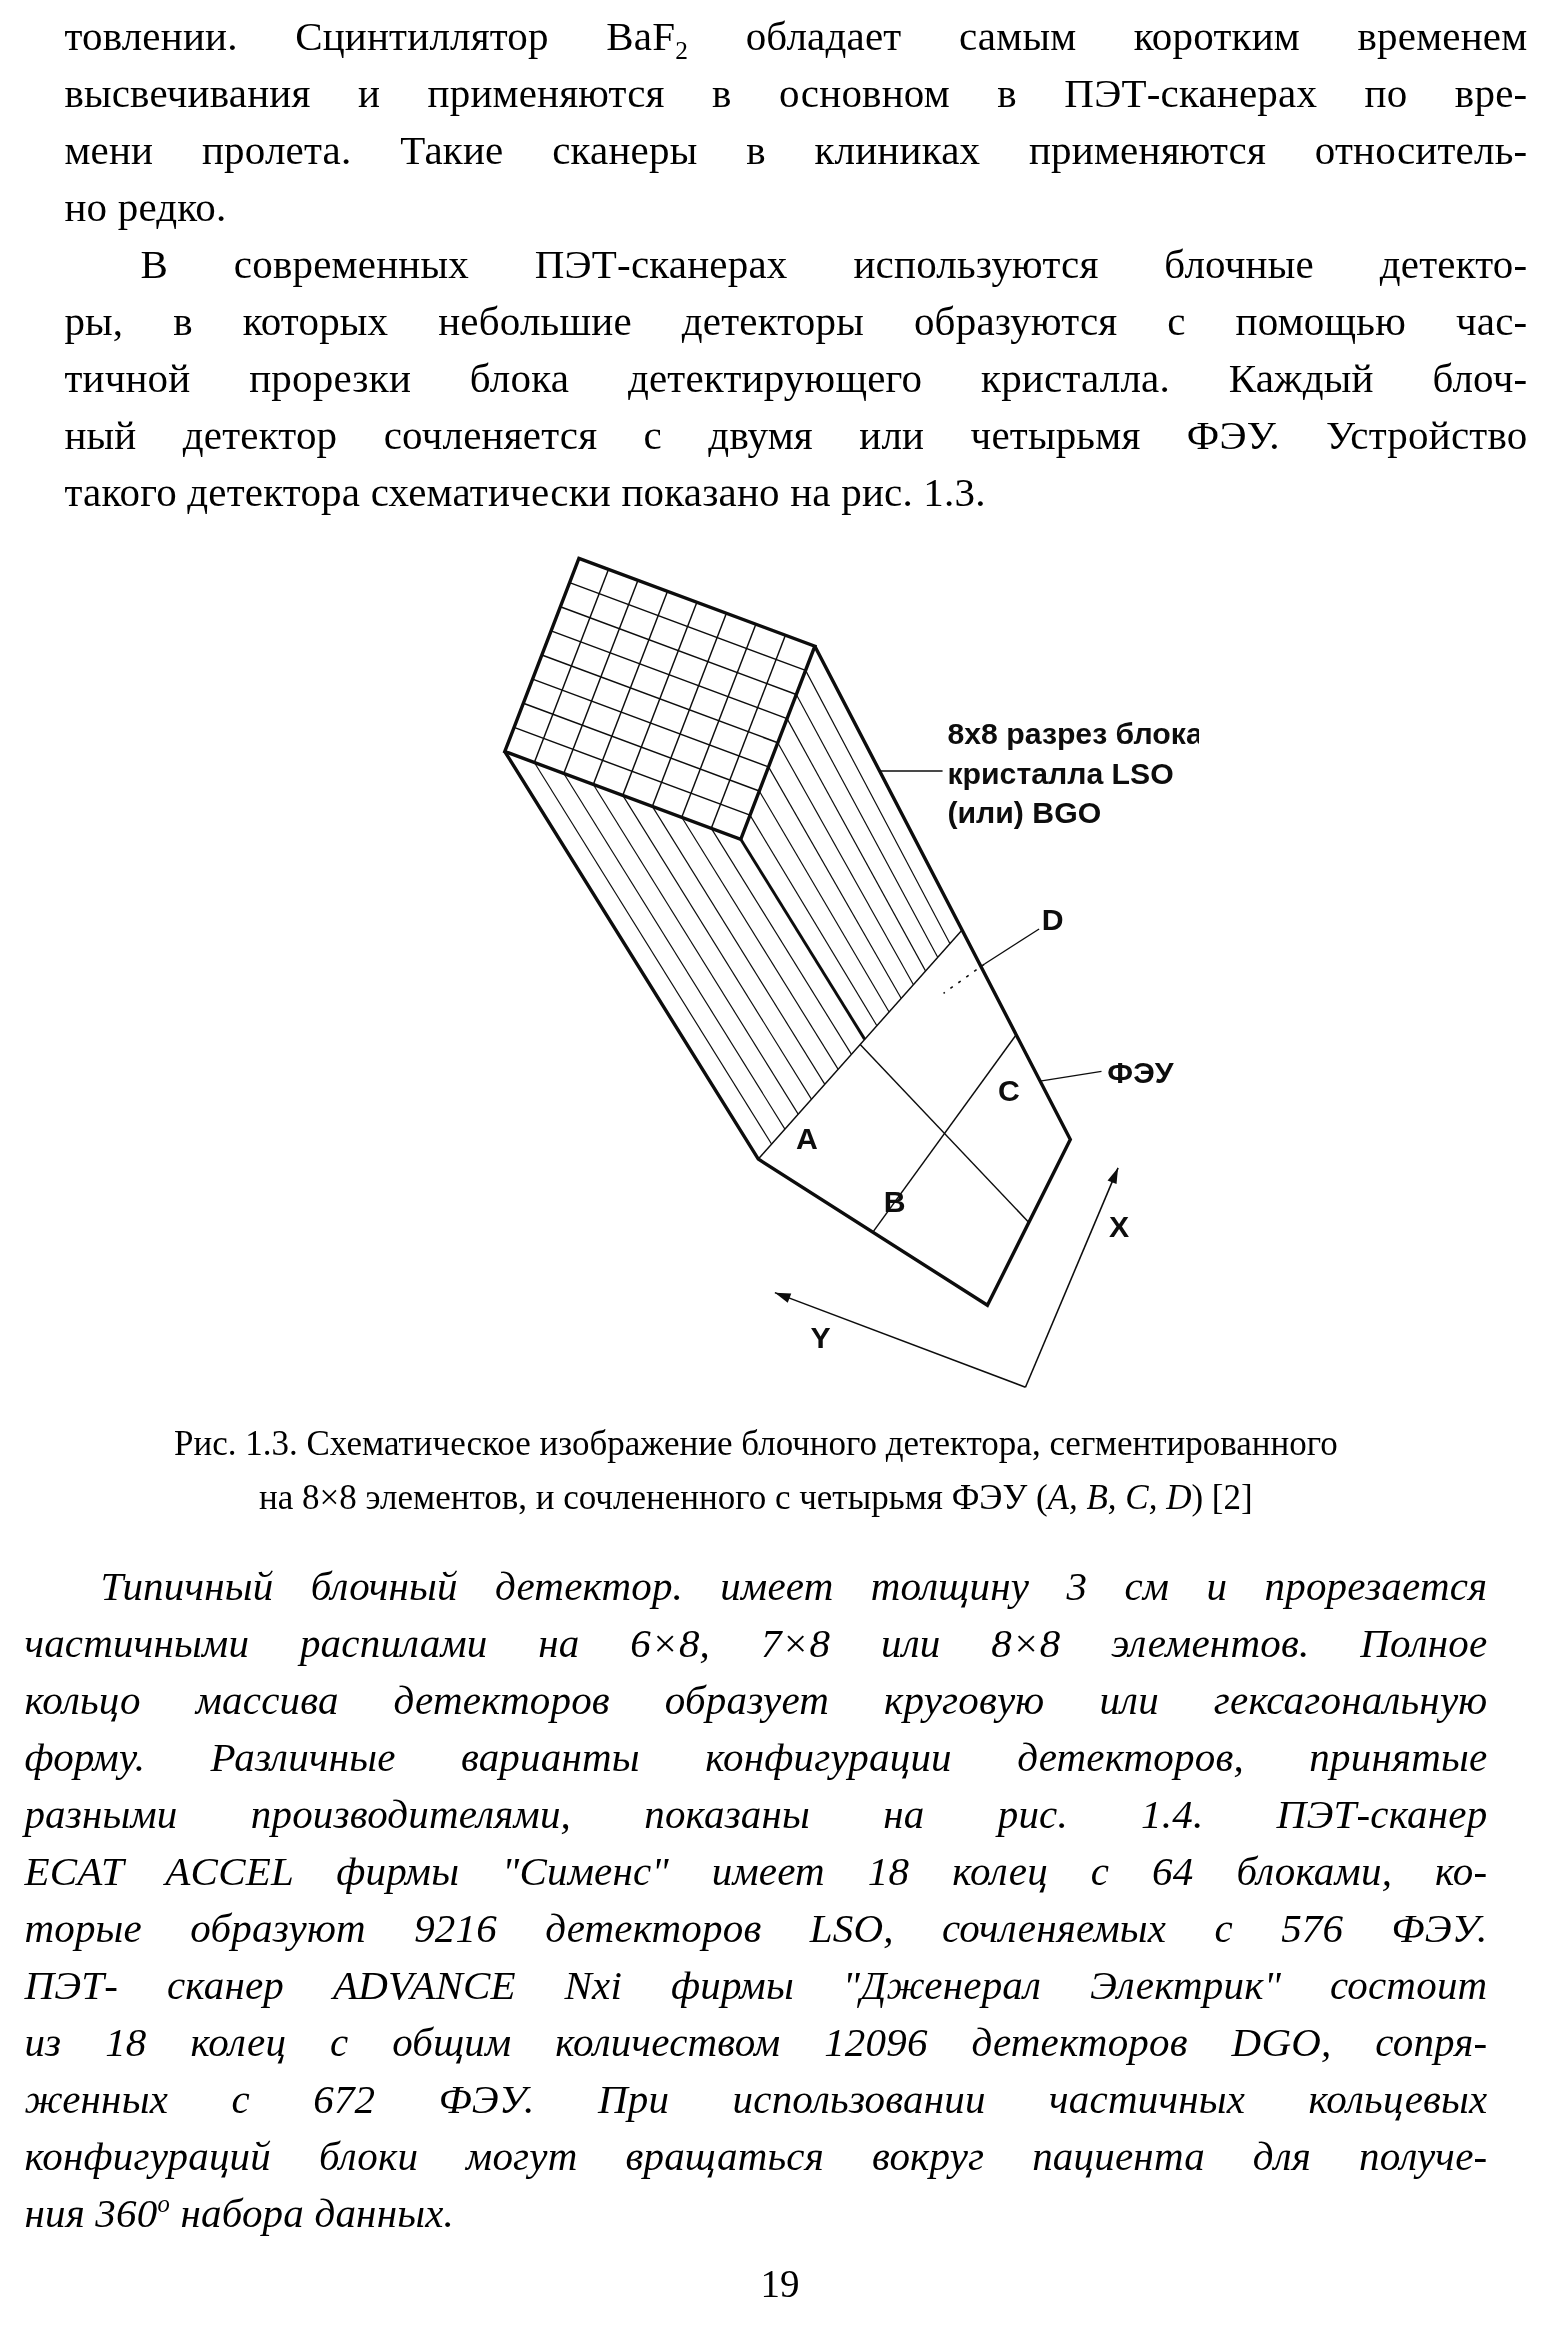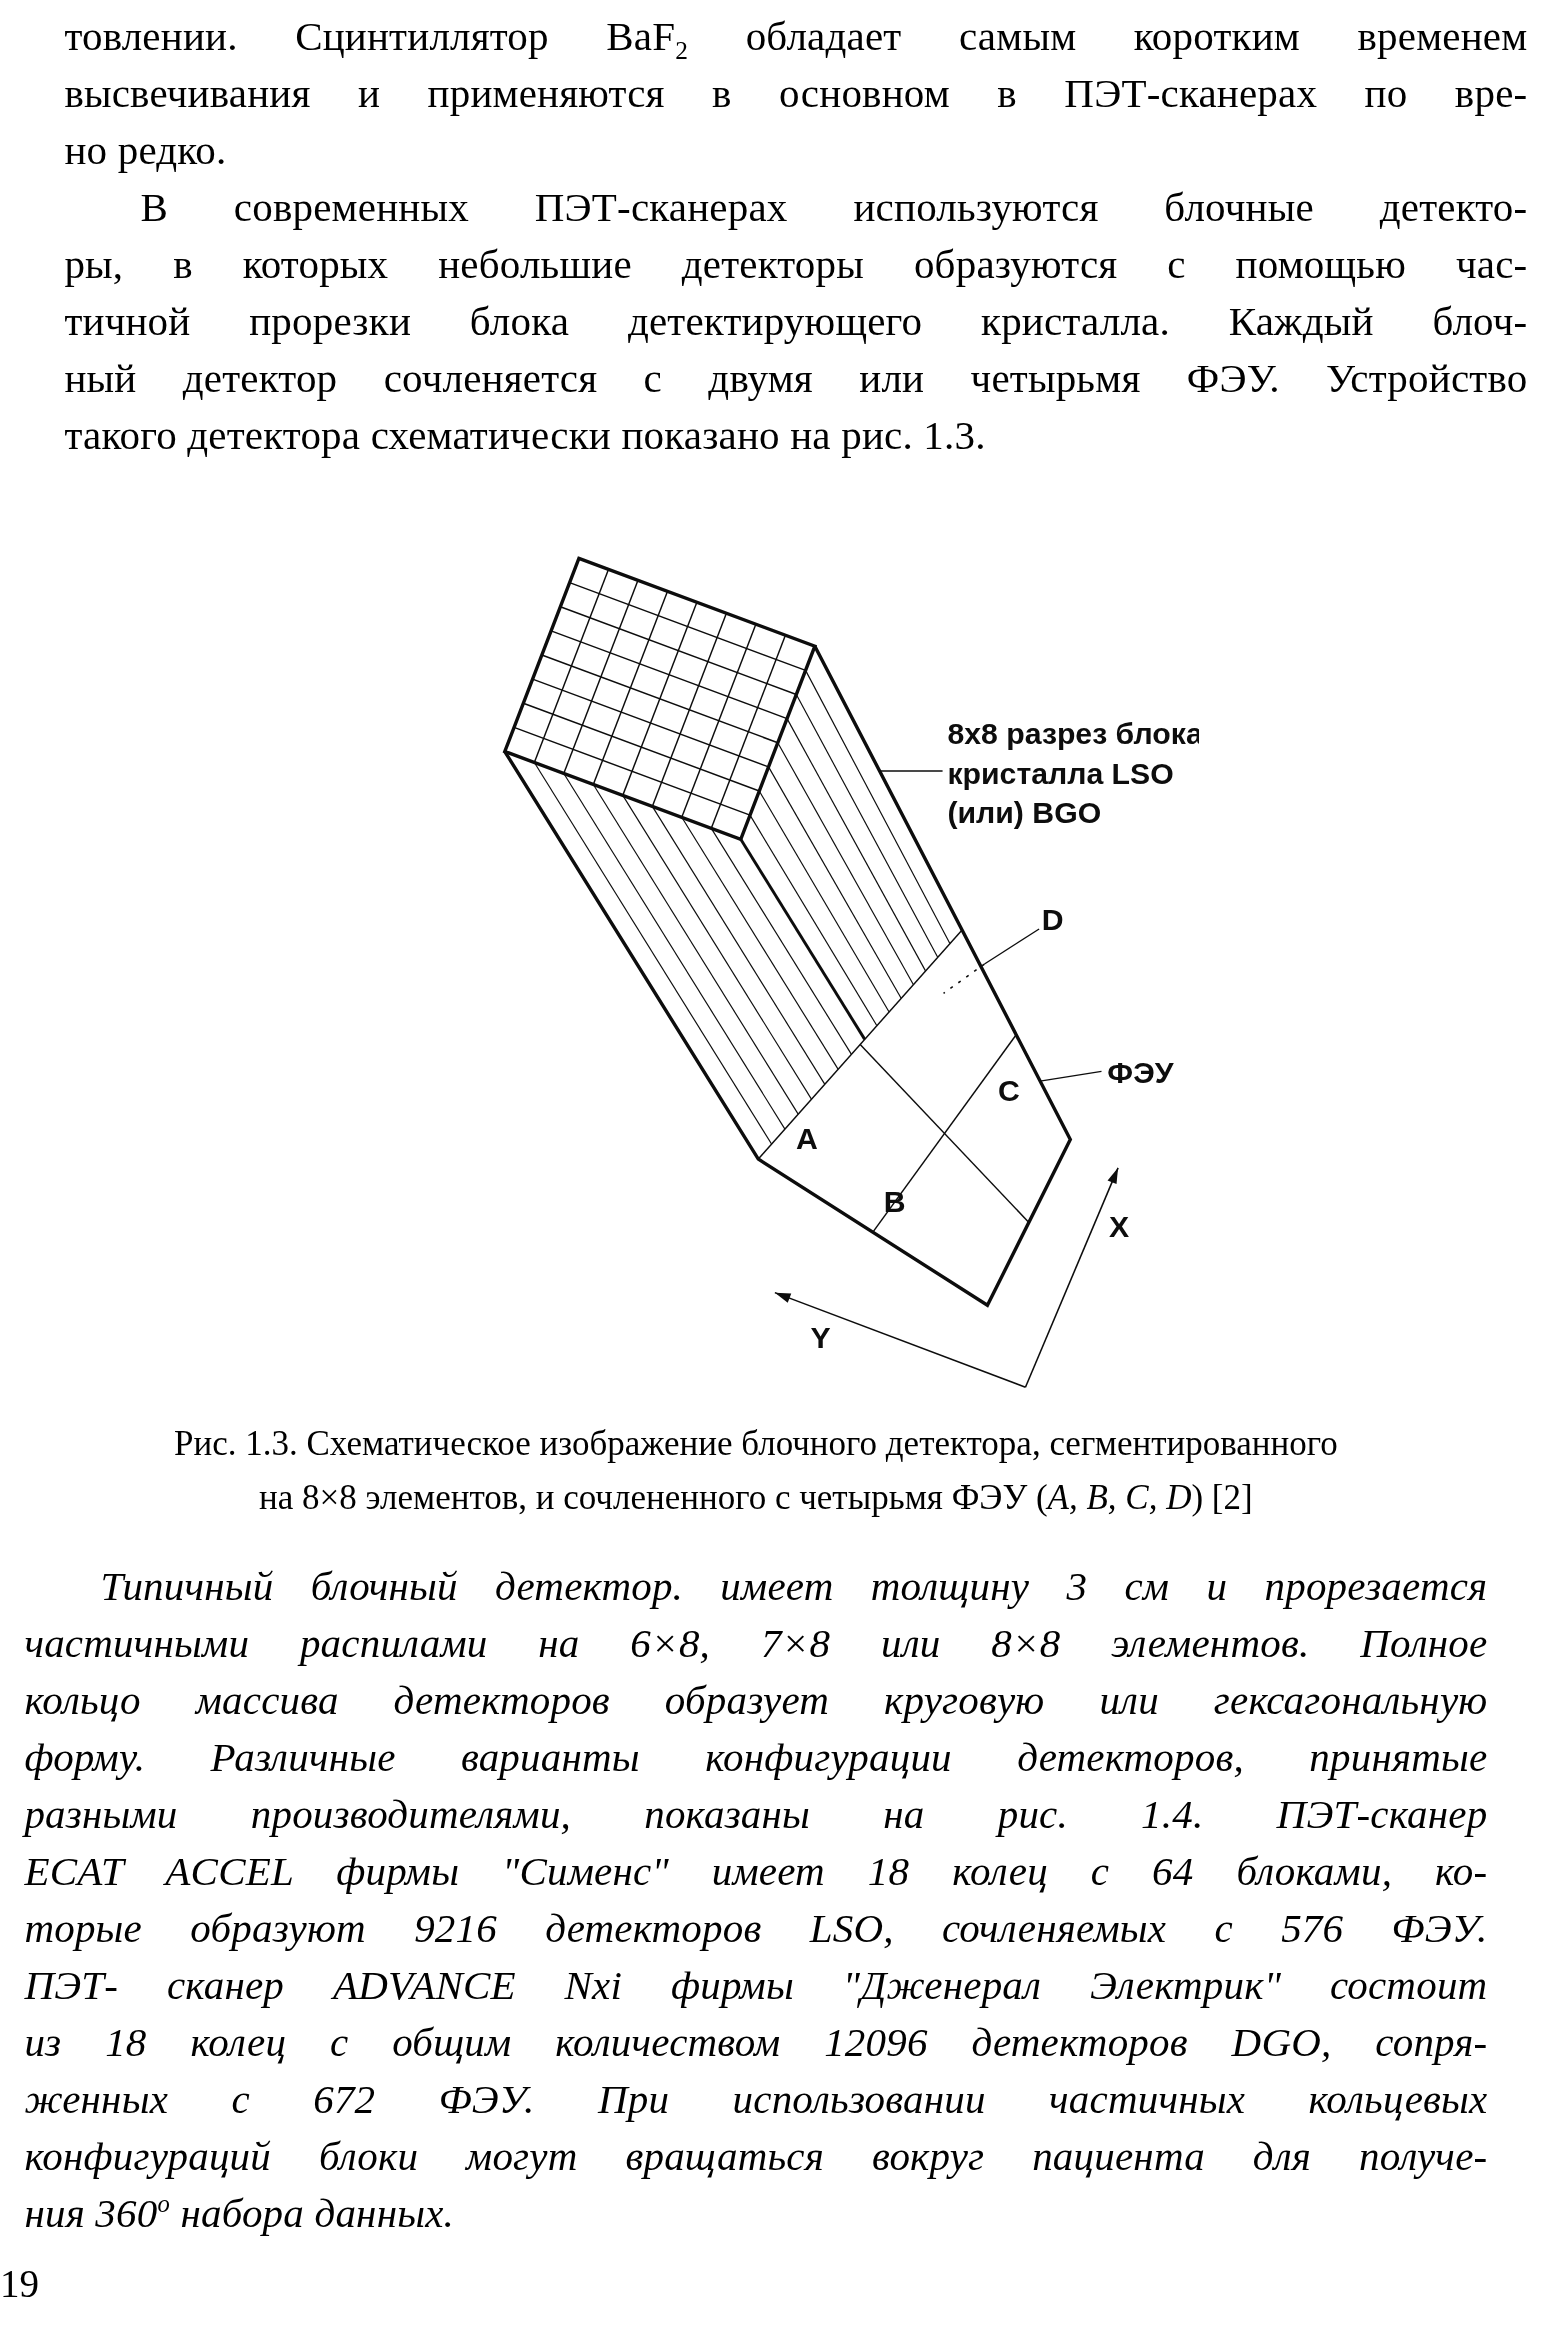--- a/index.html
+++ b/index.html
@@ -26,35 +26,36 @@
   sub.f2{font-size:62%;line-height:0;}
   sup.deg{font-size:60%;line-height:0;vertical-align:super;}
   .caption{
     position:absolute;left:24.4px;top:1417px;width:1463px;
     text-align:center;font-size:35px;line-height:54px;color:#000;
   }
   .caption .it{font-style:italic;}
   .fig{position:absolute;left:419px;top:527px;width:780px;height:878px;}
   .pagenum{
     position:absolute;left:0;top:2261px;width:1560px;
-    font-size:39px;color:#000;
+    text-align:center;font-size:39px;color:#000;
   }
   svg text{font-family:"Liberation Sans", sans-serif;fill:#0d0d0d;}
   .seg-label{font-size:31px;font-weight:600;}
   .ann{font-size:31px;font-weight:700;}
   .axis-label{font-size:31px;font-weight:600;}
 </style>
 </head>
 <body>
 
 <div class="page">
 
   <div class="textcol" style="top:7.8px;margin-left:40px;">
     <div class="ln"><span>товлении. Сцинтиллятор BaF</span><sub class="f2">2</sub><span> обладает самым коротким временем</span></div>
     <div class="ln">высвечивания и применяются в основном в ПЭТ-сканерах по вре-</div>
+    <div class="ln">мени пролета. Такие сканеры в клиниках применяются относитель-</div>
     <div class="ln ln-last">но редко.</div>
     <div class="ln ind">В современных ПЭТ-сканерах используются блочные детекто-</div>
     <div class="ln">ры, в которых небольшие детекторы образуются с помощью час-</div>
     <div class="ln">тичной прорезки блока детектирующего кристалла. Каждый блоч-</div>
     <div class="ln">ный детектор сочленяется с двумя или четырьмя ФЭУ. Устройство</div>
     <div class="ln ln-last">такого детектора схематически показано на рис. 1.3.</div>
   </div>
 
   <svg class="fig" viewBox="430 540 800 900" xmlns="http://www.w3.org/2000/svg">
     <g stroke="#0d0d0d" fill="none">

